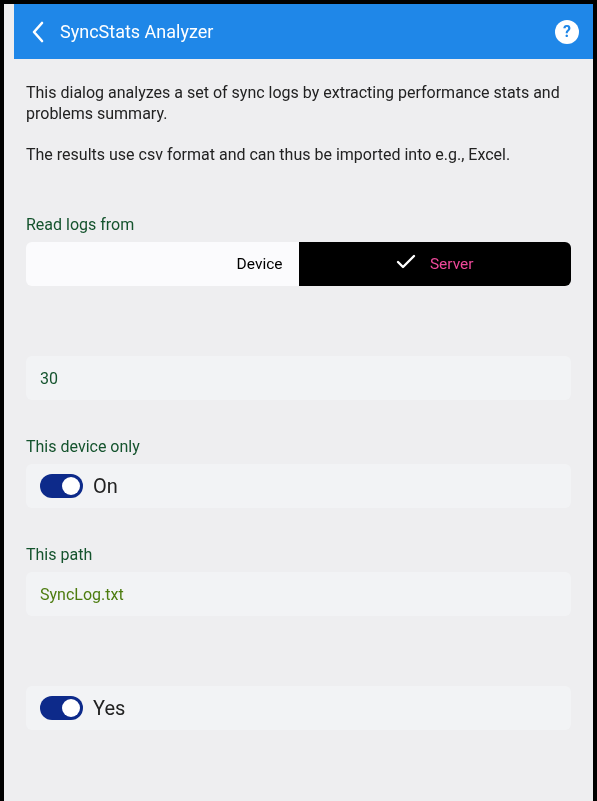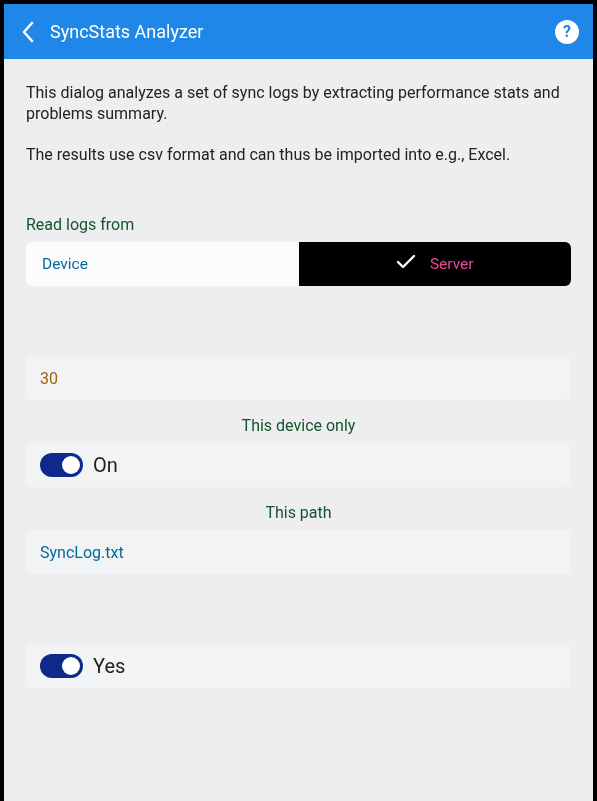--- a/index.html
+++ b/index.html
@@ -23,20 +23,21 @@
       background: #eeeef0;
     }
     .header {
       background: #1f87e8;
       height: 55px;
       display: flex;
       align-items: center;
       padding: 0 12px;
       color: #fff;
       position: relative;
+      margin-left: 10px;
     }
     .back-btn {
       width: 24px;
       height: 40px;
       display: flex;
       align-items: center;
       justify-content: center;
       cursor: pointer;
     }
     .back-btn svg { display: block; }
@@ -74,60 +75,61 @@
     .description p { margin-bottom: 20px; }
     .description p:last-child { margin-bottom: 0; }
 
     .field-label {
       font-size: 16px;
       color: #14532d;
       margin-bottom: 8px;
     }
 
     .section-gap-lg { margin-top: 50px; }
-    .section-gap-sm { margin-top: 16px; text-align: center; }
+    .section-gap-sm { margin-top: 37px; }
     .section-gap-xl { margin-top: 70px; }
 
     .seg-control {
       display: flex;
       border-radius: 6px;
       overflow: hidden;
       width: 100%;
       height: 44px;
     }
     .seg-item {
       flex: 1;
       display: flex;
       align-items: center;
       padding: 0 16px;
       font-size: 15.5px;
       cursor: pointer;
     }
     .seg-item.unselected {
       background: #fbfbfd;
-      color: #0369a1;
+      color: #000000;
+      justify-content: flex-end;
     }
     .seg-item.selected {
       background: #000;
       color: #ec4899;
       justify-content: center;
     }
     .seg-item.selected .check { margin-right: 14px; }
 
     .text-input-wrap {
       background: #f2f3f5;
       border-radius: 6px;
       height: 44px;
       display: flex;
       align-items: center;
       padding: 0 14px;
       font-size: 16px;
-      color: #a16207;
-    }
-    .text-input-wrap.placeholder { color: #0369a1; }
+      color: #14532d;
+    }
+    .text-input-wrap.placeholder { color: #4d7c0f; }
 
     .toggle-row {
       background: #f2f3f5;
       border-radius: 6px;
       height: 44px;
       display: flex;
       align-items: center;
       padding: 0 14px;
       gap: 10px;
     }

